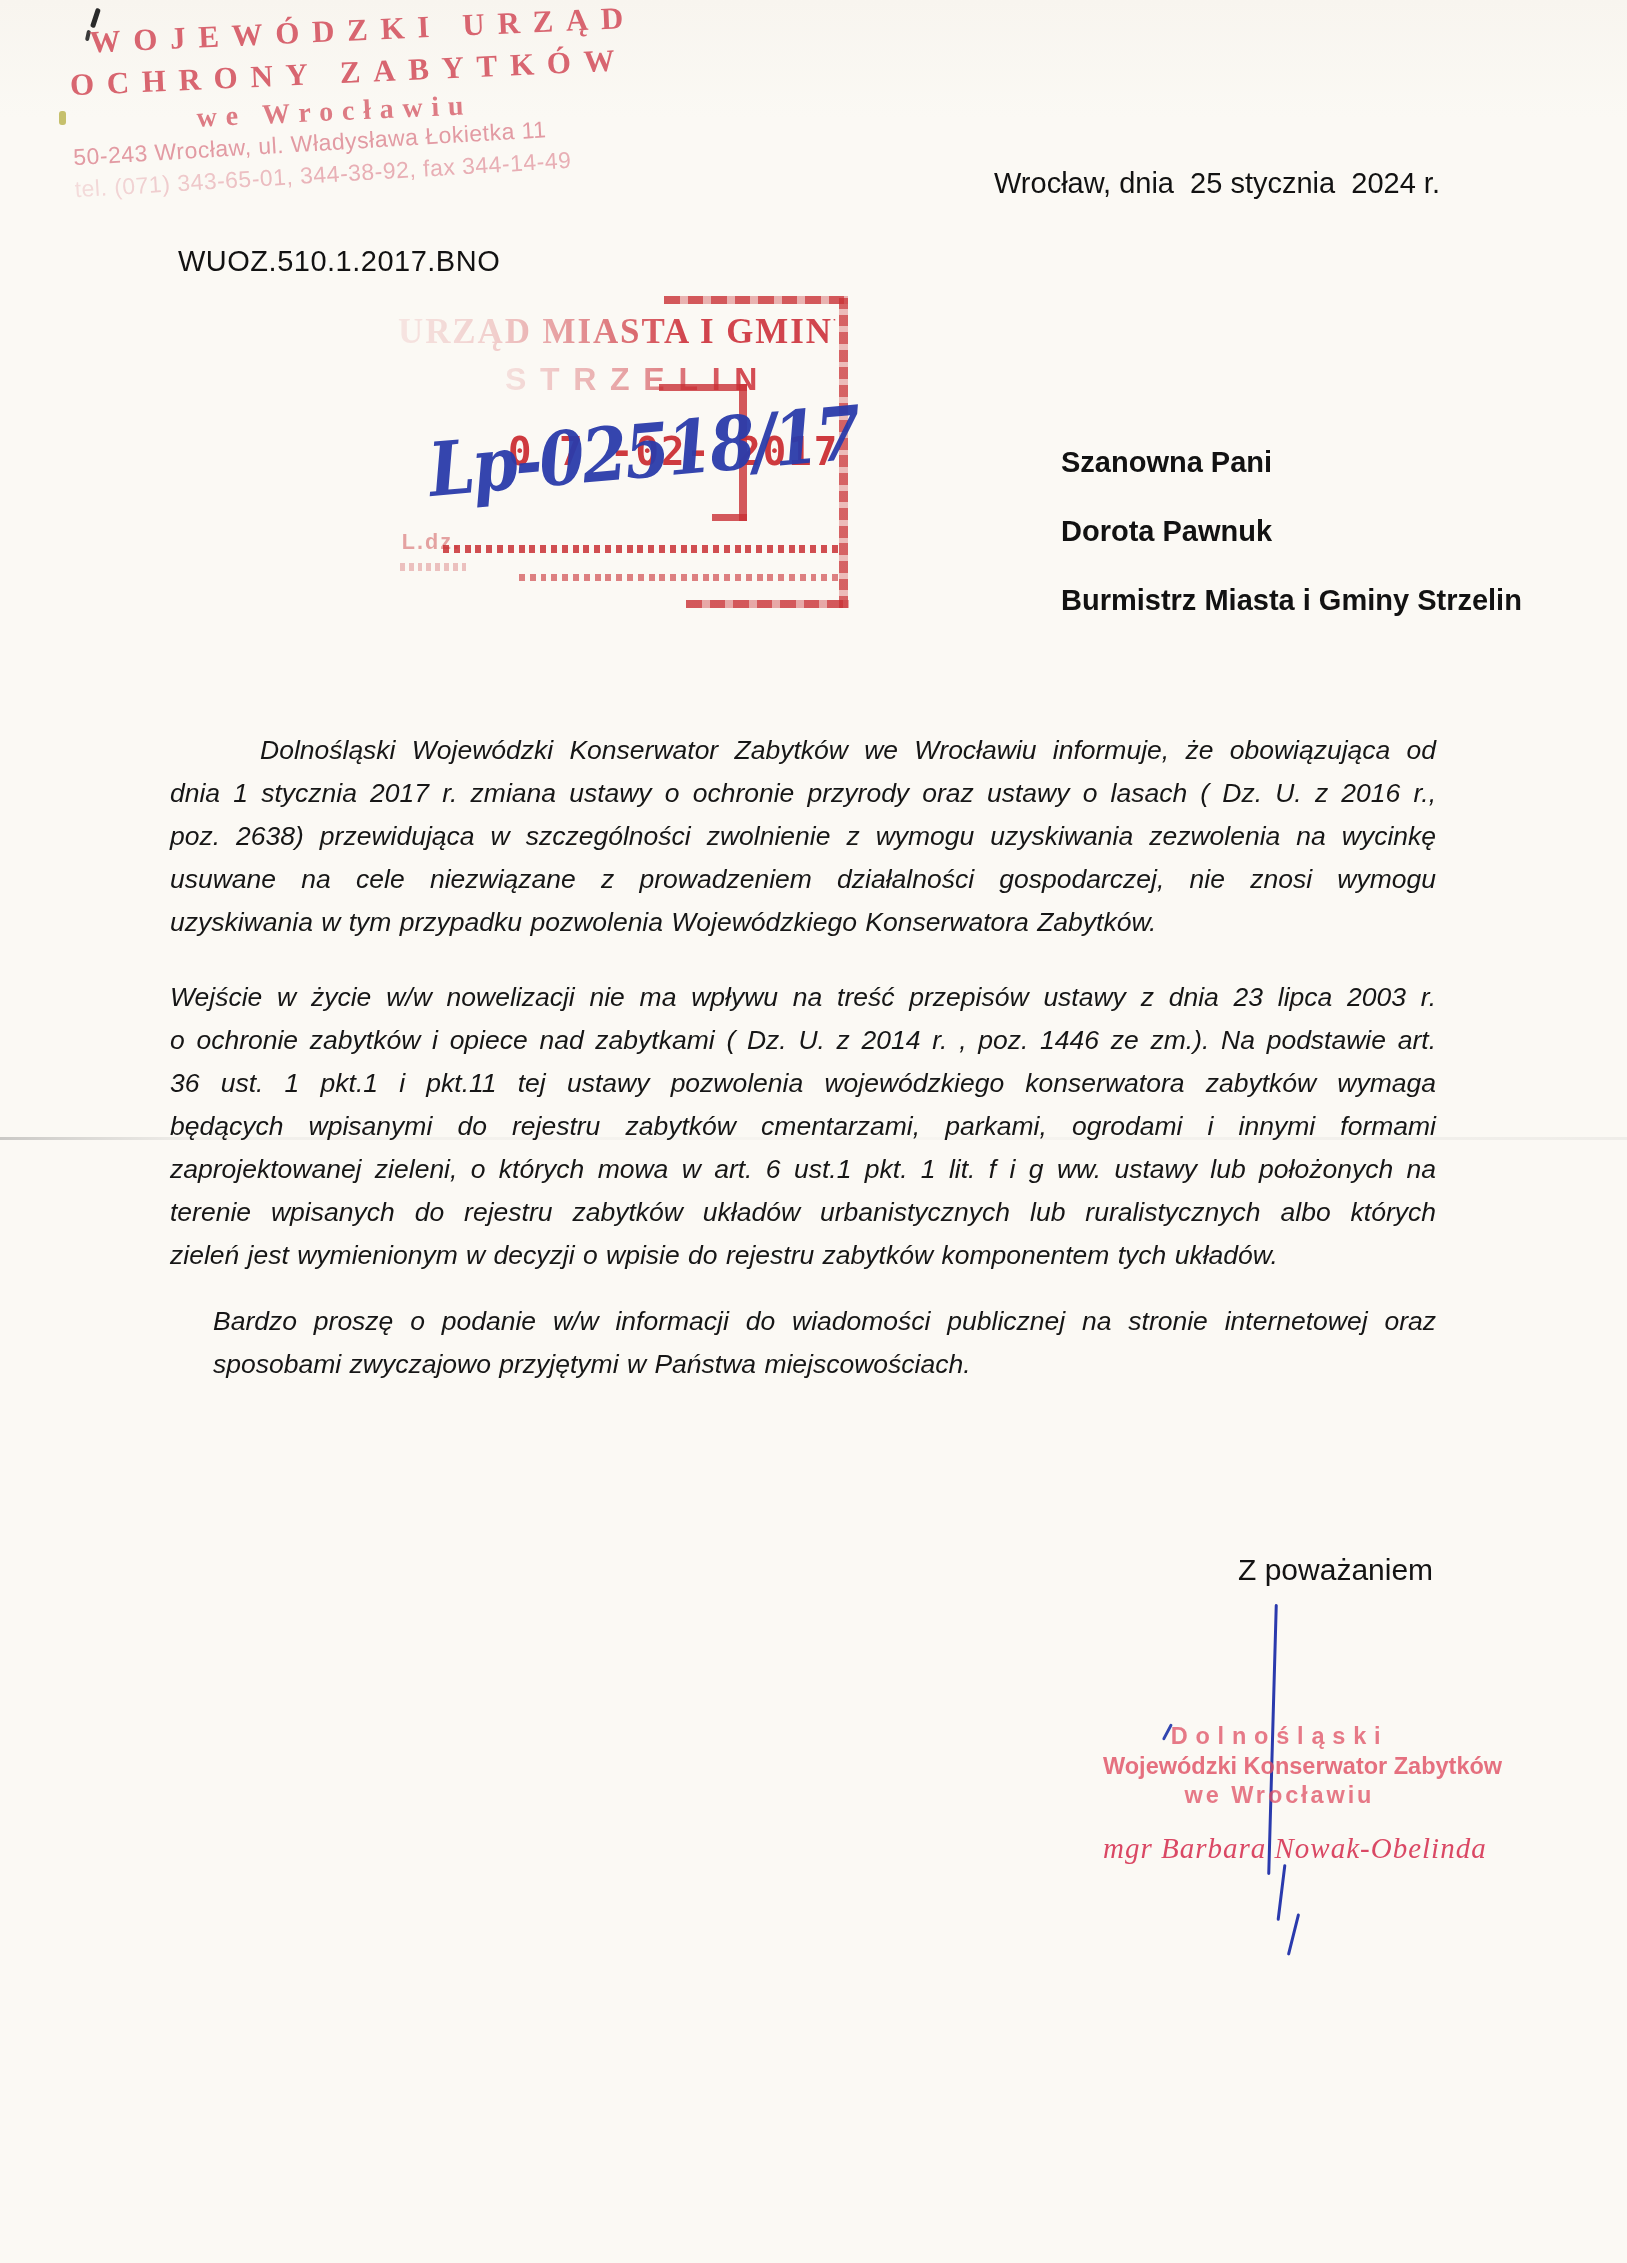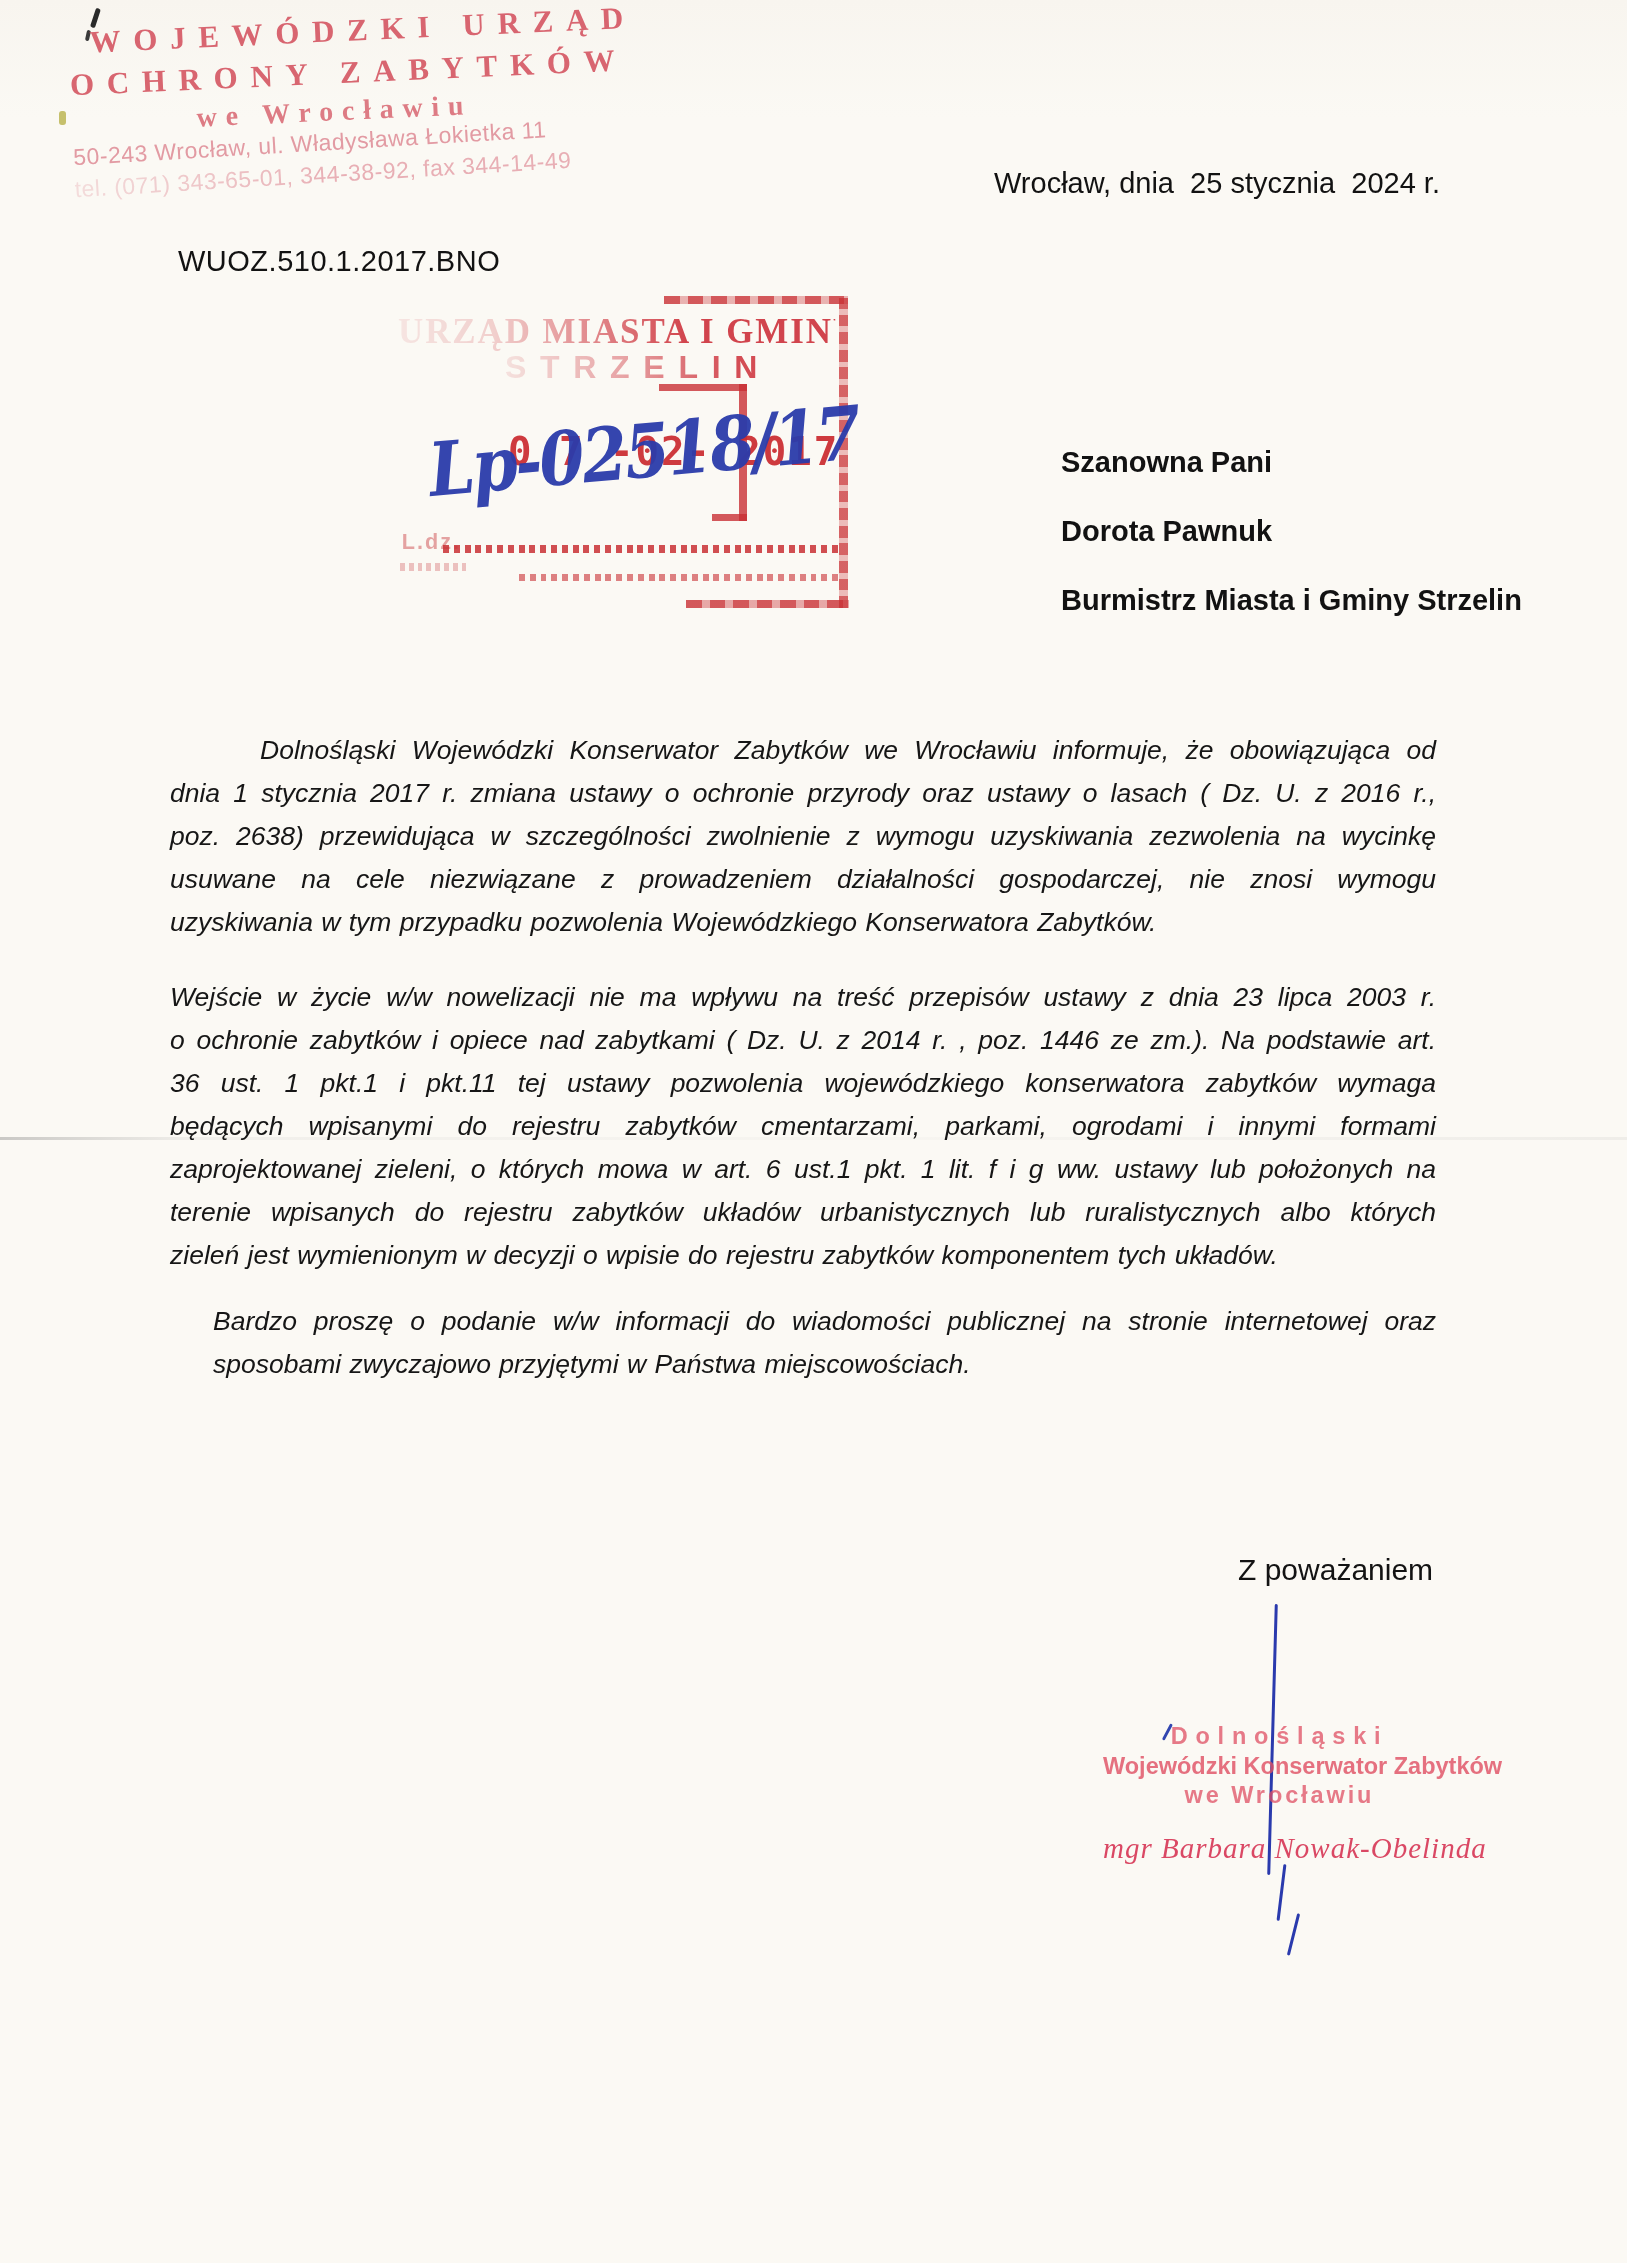--- a/index.html
+++ b/index.html
@@ -49,21 +49,21 @@
   
   .intake{position:absolute;left:392px;top:292px;width:466px;height:323px;color:#cf3a43;}
   .intake .office1{
     position:absolute;left:5.9px;top:17.6px;width:451px;
     font-family:"Liberation Serif", serif;font-weight:bold;font-size:36px;letter-spacing:2px;
     white-space:nowrap;transform:scaleX(.97);transform-origin:left center;
     -webkit-mask-image:linear-gradient(90deg, rgba(0,0,0,.10) 0, rgba(0,0,0,.22) 22%, rgba(0,0,0,.55) 42%, rgba(0,0,0,.95) 66%);
             mask-image:linear-gradient(90deg, rgba(0,0,0,.10) 0, rgba(0,0,0,.22) 22%, rgba(0,0,0,.55) 42%, rgba(0,0,0,.95) 66%);
   }
   .intake .office2{
-    position:absolute;left:113px;top:57px;
+    position:absolute;left:113px;top:69px;
     font-weight:bold;font-size:32px;letter-spacing:13.7px;white-space:nowrap;
     -webkit-mask-image:linear-gradient(90deg, rgba(0,0,0,.12) 0, rgba(0,0,0,.45) 45%, rgba(0,0,0,.9) 85%);
             mask-image:linear-gradient(90deg, rgba(0,0,0,.12) 0, rgba(0,0,0,.45) 45%, rgba(0,0,0,.9) 85%);
   }
   .intake .stamp-date{
     position:absolute;left:116px;top:137px;
     font-family:"DejaVu Sans Mono", monospace;font-weight:bold;
     font-size:39px;letter-spacing:2px;color:#cb2a2f;white-space:pre;opacity:.92;
   }
   .intake .ldz{position:absolute;left:9.8px;top:237px;font-weight:bold;font-size:21.6px;color:rgba(200,55,60,.45);letter-spacing:2px;}

